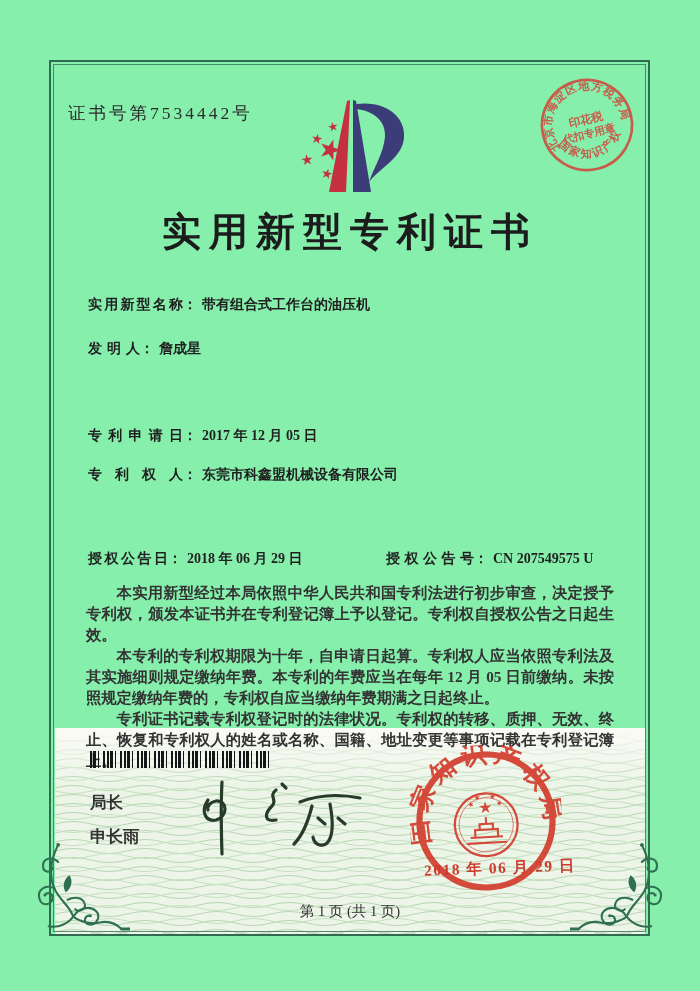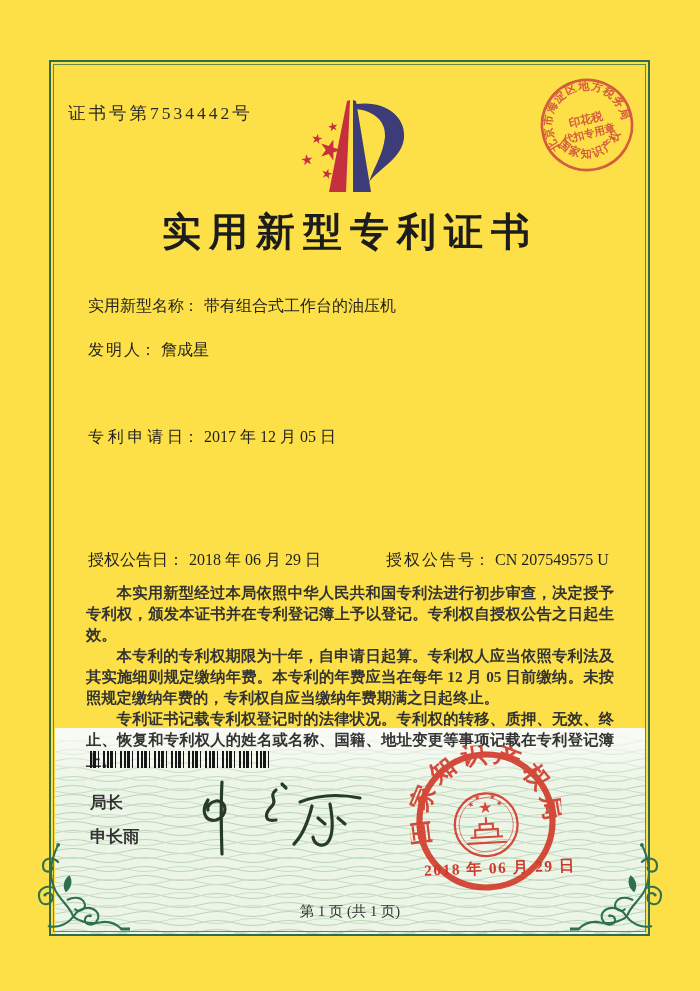--- a/index.html
+++ b/index.html
@@ -1,16 +1,16 @@
 <!DOCTYPE html>
 <html><head>
 <meta charset="utf-8">
 <style>
   html,body{margin:0;padding:0;background:#fbfbf6;}
-  .page{position:relative;width:700px;height:991px;background:#fde047;overflow:hidden;
+  .page{position:relative;width:700px;height:991px;background:#86efac;overflow:hidden;
         font-family:"Liberation Serif","DejaVu Serif",serif;color:#2b2b2b;}
   
   .frame{position:absolute;left:49px;top:60px;width:597px;height:872px;
          border:2.5px solid #2e6b4f;z-index:2;pointer-events:none;}
   .frame-inner{position:absolute;inset:2px;border:1px solid rgba(46,107,79,.75);}
   
   .band{position:absolute;left:55px;top:728px;width:590px;height:206px;z-index:1;}
   .band svg{position:absolute;inset:0;}
   .band-fade{position:absolute;left:0;top:0;width:100%;height:55px;
              background:linear-gradient(180deg,#fbfbf6 0%,rgba(251,251,246,0) 100%);}
@@ -19,21 +19,21 @@
   .fl-right{left:570px;top:843px;transform:scaleX(-1);}
   
   .cert-no{position:absolute;left:68px;top:101px;font-size:17.5px;letter-spacing:3px;
            font-weight:500;z-index:4;}
   .logo{position:absolute;left:276px;top:92px;width:150px;height:112px;z-index:4;}
   .tax-stamp{position:absolute;left:534px;top:72px;width:106px;height:106px;z-index:5;}
   .title{position:absolute;left:0;top:205px;width:100%;text-align:center;font-size:39px;
          font-weight:700;letter-spacing:8px;padding-left:0;box-sizing:border-box;
          color:#1c1c1c;z-index:4;}
   
-  .row{position:absolute;left:88px;font-size:16px;font-weight:400;color:#1f1f1f;z-index:4;
+  .row{position:absolute;left:88px;font-size:14px;font-weight:700;color:#1f1f1f;z-index:4;
        white-space:nowrap;}
   .lbl{display:inline-block;width:95px;text-align:justify;text-align-last:justify;
        vertical-align:top;}
   .lbl.narrow{width:52px;}
   .val{margin-left:5px;}
   .val.wrap{display:inline-block;width:424px;white-space:normal;line-height:1.45;}
   .grant-right{position:absolute;left:298px;top:0;}
   .grant-right .lbl{width:88px;}
   
   .paras{position:absolute;left:86px;top:583px;width:528px;font-size:15.3px;
@@ -161,20 +161,23 @@
   <div class="title">实用新型专利证书</div>
 
   <div class="row" style="top:296px">
     <span class="lbl">实用新型名称</span><span>：</span><span class="val">带有组合式工作台的油压机</span>
   </div>
   <div class="row" style="top:340px">
     <span class="lbl narrow">发明人</span><span>：</span><span class="val">詹成星</span>
   </div>
   <div class="row" style="top:427px">
     <span class="lbl">专利申请日</span><span>：</span><span class="val">2017 年 12 月 05 日</span>
+  </div>
+  <div class="row" style="top:466px">
+    <span class="lbl">专利权人</span><span>：</span><span class="val">东莞市科鑫盟机械设备有限公司</span>
   </div>
   <div class="row" style="top:550px">
     <span class="lbl" style="width:80px">授权公告日</span><span>：</span><span class="val">2018 年 06 月 29 日</span>
     <span class="grant-right">
       <span class="lbl">授权公告号</span><span>：</span><span class="val">CN 207549575 U</span>
     </span>
   </div>
 
   <div class="paras">
     <p>本实用新型经过本局依照中华人民共和国专利法进行初步审查，决定授予专利权，颁发本证书并在专利登记簿上予以登记。专利权自授权公告之日起生效。</p>

